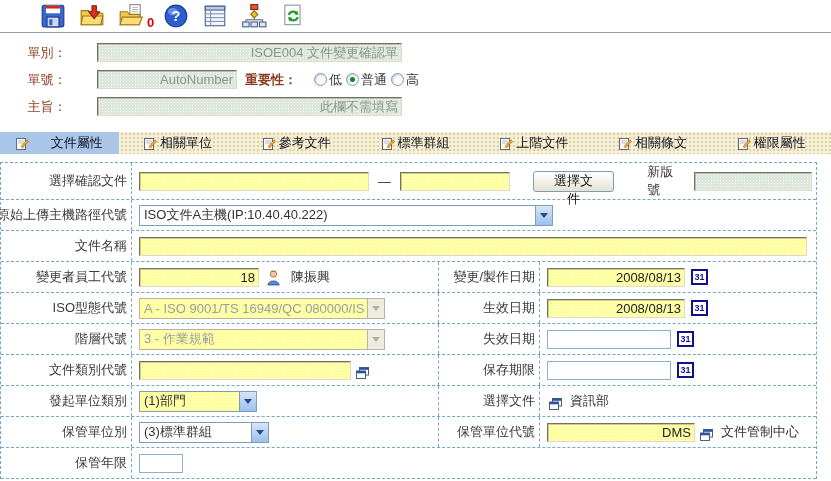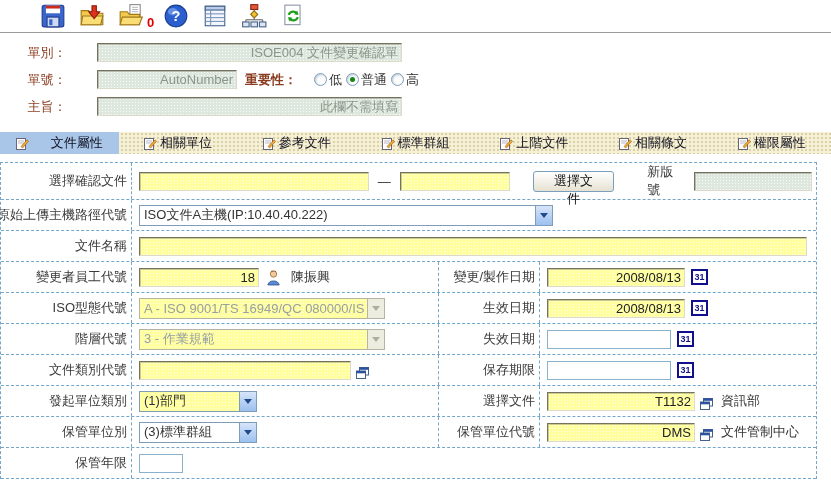--- a/index.html
+++ b/index.html
@@ -381,35 +381,34 @@
     <div class="c-field half">
       <div class="combo yellow" style="width:118px">
         <span class="txt">(1)部門</span>
         <span class="arw">
             <span class="caret"></span>
           </span>
       </div>
     </div>
     <div class="c-lbl2">選擇文件</div>
     <div class="c-field">
-      <input class="yin sunken" style="width: 148px;" value="T1132">
       <svg class="popicon" viewBox="0 0 13 12">
         <rect x="3.5" y="0.5" width="9" height="7.5" fill="#fff" stroke="#44618a"></rect>
         <rect x="3.5" y="0.5" width="9" height="2.3" fill="#2a52a0"></rect>
         <rect x="0.5" y="4" width="9" height="7.5" fill="#fff" stroke="#44618a"></rect>
         <rect x="0.5" y="4" width="9" height="2.3" fill="#2a52a0"></rect>
       </svg>
       <span class="after-name">資訊部</span>
     </div>
   </div>
 
   <div class="row">
     <div class="c-lbl">保管單位別</div>
     <div class="c-field half">
-      <div class="combo" style="width:118px">
+      <div class="combo" style="width:130px">
         <span class="txt">(3)標準群組</span>
         <span class="arw">
             <span class="caret"></span>
           </span>
       </div>
     </div>
     <div class="c-lbl2">保管單位代號</div>
     <div class="c-field">
       <input class="yin sunken" style="width: 148px;" value="DMS">
       <svg class="popicon" viewBox="0 0 13 12">

